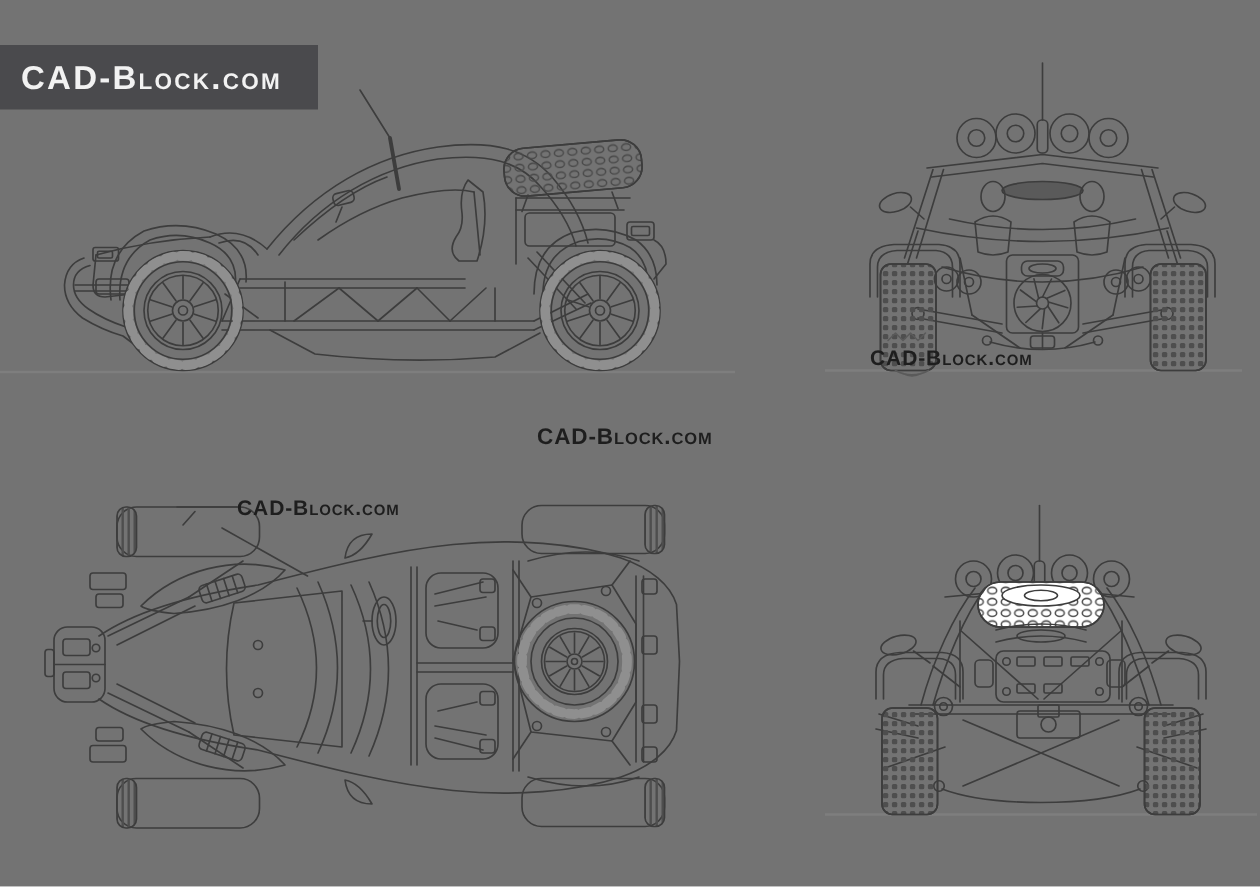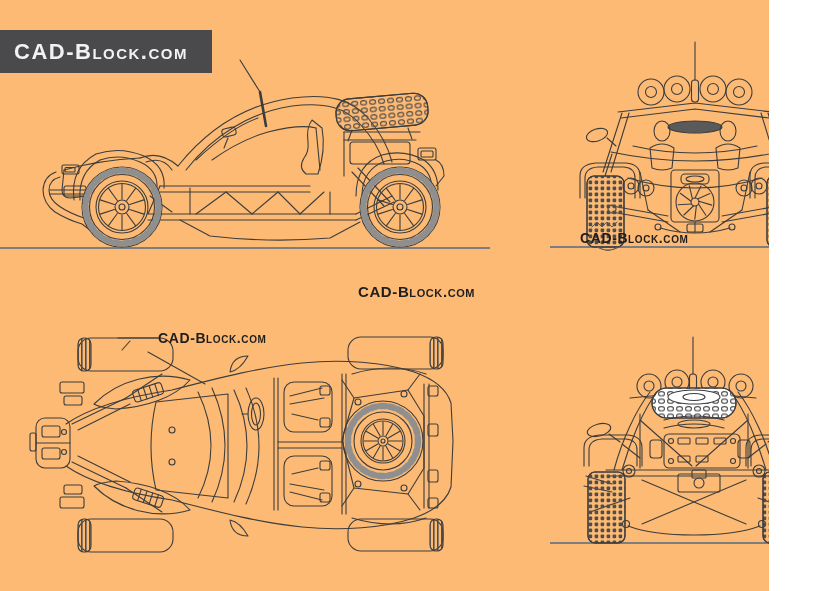--- a/index.html
+++ b/index.html
@@ -1,16 +1,16 @@
 <!DOCTYPE html>
 <html><head>
 <meta charset="utf-8">
 <style>
   html,body{margin:0;padding:0;background:#ffffff;}
-  .page{position:relative;width:769px;height:591px;background:#fdba74;overflow:hidden;
+  .page{position:relative;width:840px;height:591px;background:#737373;overflow:hidden;
         font-family:"Liberation Sans",sans-serif;}
   .art{position:absolute;left:0;top:0;}
   .banner{position:absolute;left:0;top:30px;width:212px;height:43px;background:#4a4a4d;
           display:flex;align-items:center;box-sizing:border-box;padding-left:14px;}
   .banner-label{color:#f2f2f2;font-weight:700;font-size:22px;font-variant:small-caps;
                 letter-spacing:1.5px;white-space:nowrap;}
   .wm{position:absolute;font-weight:700;font-variant:small-caps;color:#1e1e1e;
       letter-spacing:.6px;white-space:nowrap;}
   .wm-center{left:358px;top:283px;font-size:15px;}
   .wm-top{left:158px;top:330px;font-size:14px;}

